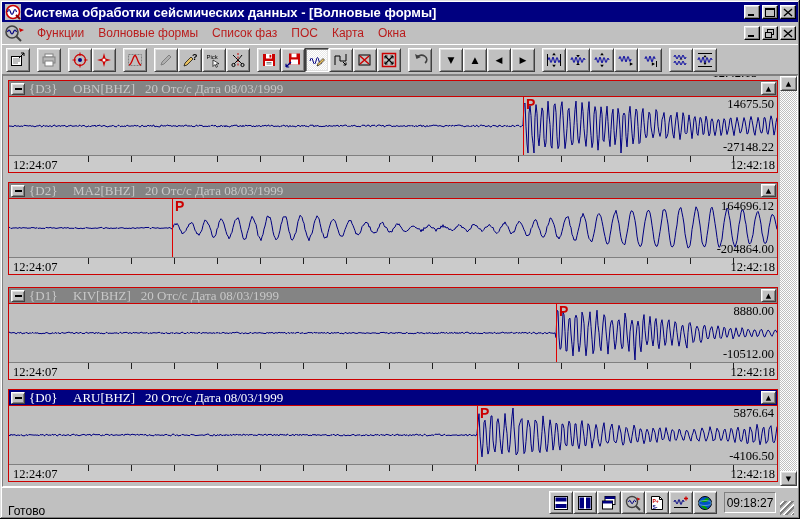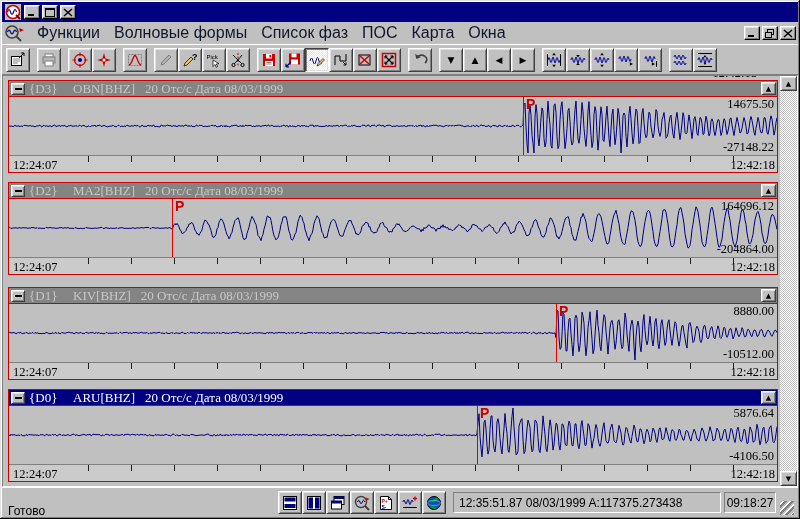--- a/index.html
+++ b/index.html
@@ -11,21 +11,21 @@
   .titlebar{height:20px;background:#000080;display:flex;align-items:center;padding:0 2px;color:#fff;}
   .titlebar .appicon{width:16px;height:16px;margin:0 3px 0 1px;flex:none;}
   .titlebar .ttext{font-weight:bold;font-size:13px;white-space:nowrap;overflow:hidden;flex:1;}
   .capbtns{display:flex;gap:2px;flex:none;}
   .capbtn{width:16px;height:14px;background:#c0c0c0;border:1px solid;border-color:#fff #000 #000 #fff;
           box-shadow:inset -1px -1px 0 #808080, inset 1px 1px 0 #dfdfdf;
           display:flex;align-items:center;justify-content:center;font-size:9px;color:#000;line-height:1;}
   
   .menubar{height:22px;display:flex;align-items:center;padding:0 2px;}
   .menubar .menuicon{width:22px;height:18px;margin-right:4px;flex:none;}
-  .menuitem{font-size:16px;color:#0f172a;padding:2px 7px;white-space:nowrap;}
+  .menuitem{font-size:12px;color:#b91c1c;padding:2px 7px;white-space:nowrap;}
   .menubar .spacer{flex:1;}
   .mdibtns{display:flex;gap:2px;}
   
   .toolbar{height:31px;border-top:1px solid #fff;border-bottom:1px solid #808080;display:flex;align-items:center;padding:0 4px;}
   .tgrp{display:flex;margin-right:7px;}
   .tb{width:24px;height:24px;background:#c0c0c0;border:1px solid;border-color:#fff #404040 #404040 #fff;
       box-shadow:inset 1px 1px 0 #dfdfdf, inset -1px -1px 0 #808080;
       display:flex;align-items:center;justify-content:center;padding:0;}
   .tb svg{width:16px;height:16px;display:block;}
   .tb.pressed{border-color:#404040 #fff #fff #404040;box-shadow:inset 1px 1px 0 #808080, inset -1px -1px 0 #dfdfdf;
@@ -90,20 +90,21 @@
 
 <div class="win">
 
   <div class="titlebar">
     <svg class="appicon" viewBox="0 0 16 16">
       <rect x="0" y="0" width="16" height="16" fill="#c0c0c0"></rect>
       <circle cx="8" cy="8" r="6.5" fill="#fff" stroke="#cc0000" stroke-width="1.6"></circle>
       <path d="M2.5 8 q1.5-5 3 0 q1.5 5 3 0 q1.5-5 3 0" fill="none" stroke="#000080" stroke-width="1.2"></path>
       <line x1="11" y1="11" x2="15" y2="15" stroke="#800000" stroke-width="2"></line>
     </svg>
+    <span class="ttext">Система обработки сейсмических данных - [Волновые формы]</span>
     <span class="capbtns">
       <span class="capbtn">
           <svg viewBox="0 0 10 9" width="10" height="9">
             <rect x="1" y="6" width="6" height="2" fill="#000"></rect>
           </svg>
         </span>
       <span class="capbtn">
           <svg viewBox="0 0 10 9" width="10" height="9">
             <rect x="0.5" y="0.5" width="9" height="8" fill="none" stroke="#000"></rect>
             <line x1="0.5" y1="1.5" x2="9.5" y2="1.5" stroke="#000"></line>
@@ -581,18 +582,17 @@
         </button>
       <button class="sbb">
           <svg viewBox="0 0 16 16">
             <circle cx="8" cy="8" r="6.5" fill="#0050c8" stroke="#000"></circle>
             <path d="M3 5 q3 2 5-1 q2-2 4 0 q-1 3-4 3 q-3 1-5-2z" fill="#00a000"></path>
             <path d="M4 11 q3-1 5 1 q2 1 1 2 q-3 1-6-3z" fill="#00a000"></path>
             <ellipse cx="8" cy="8" rx="6.5" ry="2.5" fill="none" stroke="#9cc" stroke-width="0.6"></ellipse>
           </svg>
         </button>
     </span>
-    <span class="sfield info">12:35:51.87  08/03/1999 A:117375.273438</span>
     <span class="sfield clock">09:18:27</span>
     <span class="grip"></span>
   </div>
 
 </div>
 
 </body></html>

